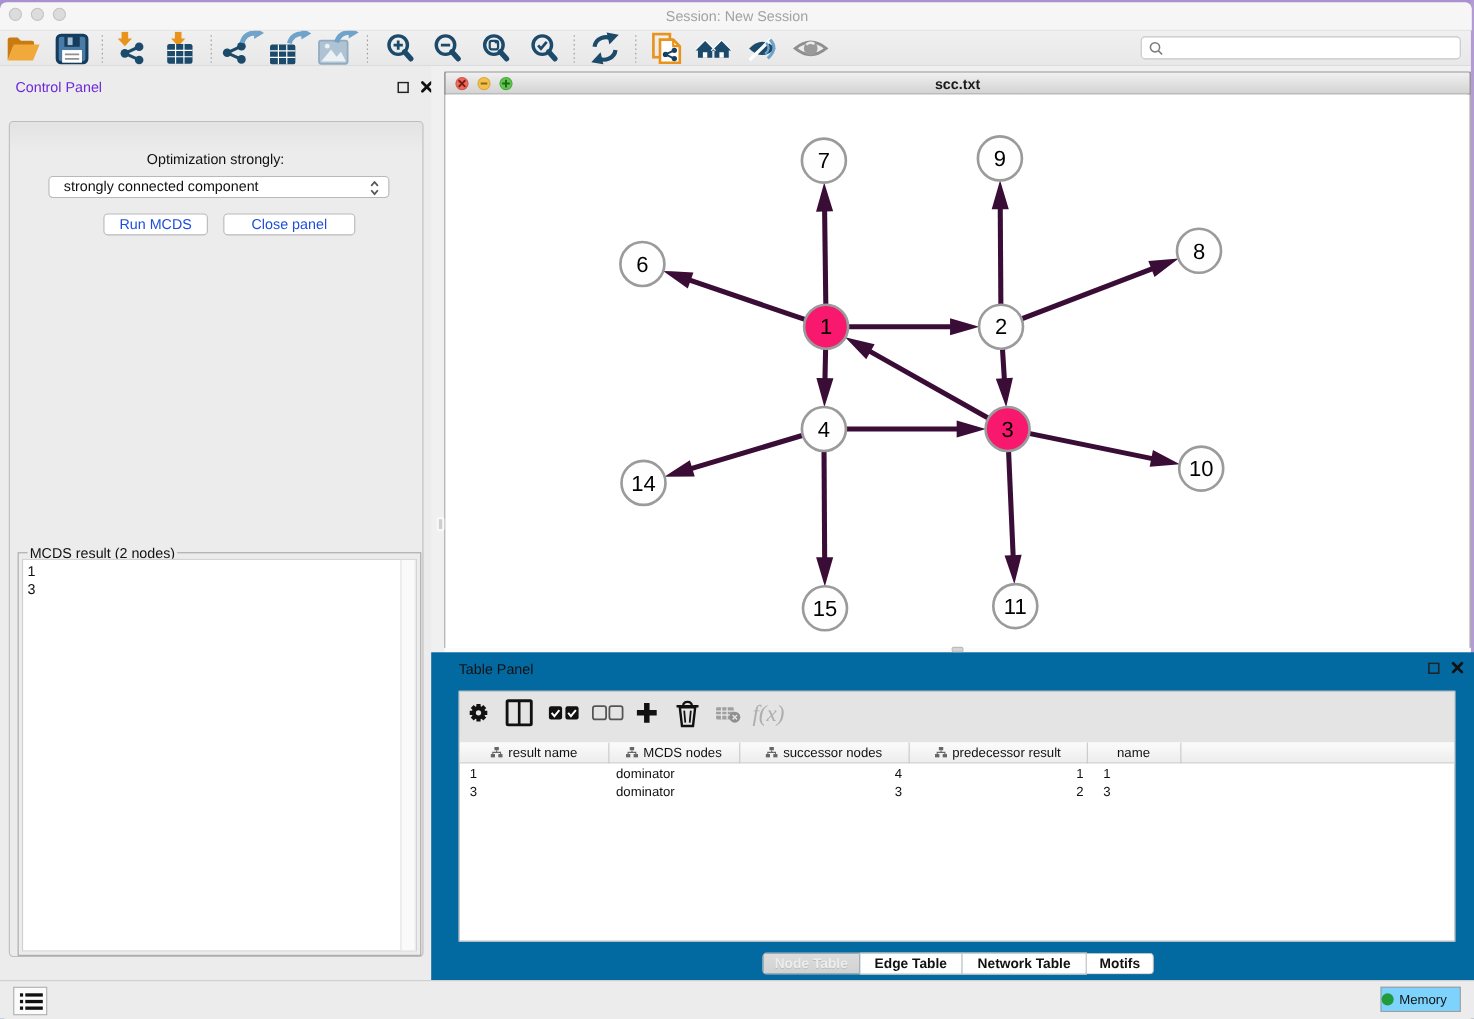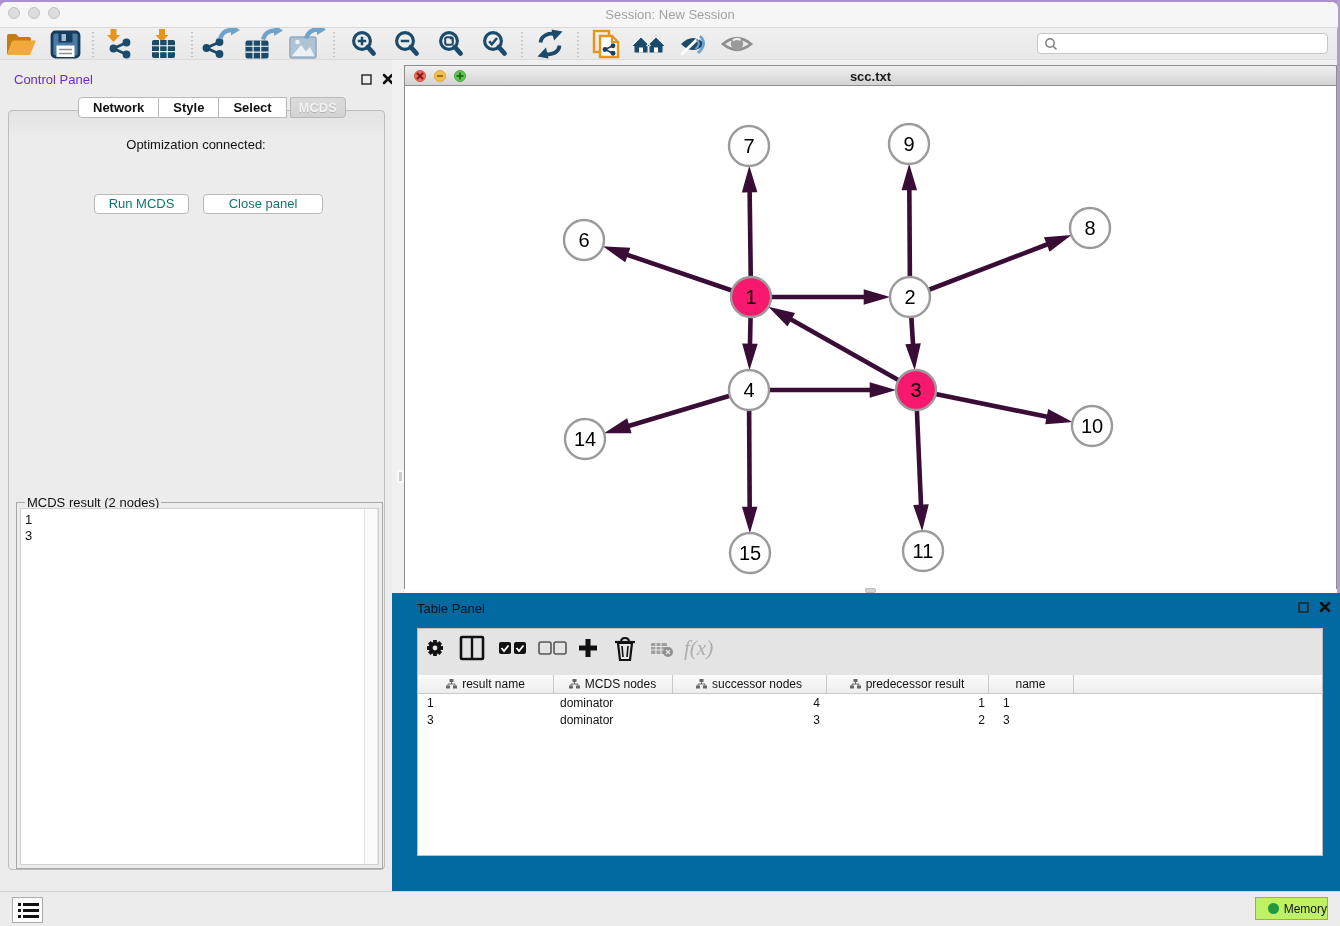--- a/index.html
+++ b/index.html
@@ -20,21 +20,21 @@
 #cphead{font-size:13px;color:#6d28d9}
 .winbtns{position:absolute;display:flex;gap:10px;align-items:center}
 #cpbody{left:8px;top:50px;width:377px;height:760px;border:1px solid #bdbdbd;border-radius:4px;background:linear-gradient(#e3e3e3,#ececec 28px)}
 .tabs{position:absolute;display:flex;height:21px;font-size:13px;font-weight:bold}
 .tab{background:#fff;border:1px solid #b9b9b9;border-left:none;padding:0 14px;display:flex;align-items:center;justify-content:center;color:#111;white-space:nowrap}
 .tab.first{border-left:1px solid #b9b9b9;border-radius:4px 0 0 4px}
 .tab.last{border-radius:0 4px 4px 0}
 .tab.sel{background:linear-gradient(#dcdcdc,#d2d2d2);color:#f3f3f3;text-shadow:0 1px 0 #b5b5b5}
 #opttext{left:0;top:77px;width:392px;text-align:center;font-size:13px;color:#111}
 #optsel{left:44px;top:100px;width:310px;height:20px;background:#fff;border:1px solid #b9b9b9;border-radius:4px;font-size:13px;color:#111;line-height:18px;padding-left:13px}
-.btn{position:absolute;height:20px;background:#fff;border:1px solid #b9b9b9;border-radius:4px;font-size:13px;color:#0f766e;text-align:center;line-height:18px}
+.btn{position:absolute;height:20px;background:#fff;border:1px solid #b9b9b9;border-radius:4px;font-size:13px;color:#1d4ed8;text-align:center;line-height:18px}
 
 #fieldset{left:16px;top:442px;width:367px;height:367px;border:1px solid #a8a8a8}
 #fieldlegend{left:25px;top:435px;background:#ececec;font-size:13px;color:#111;padding:0 2px}
 #fieldwhite{left:20px;top:448px;width:359px;height:357px;background:#fff;border:1px solid #d0d0d0;font-size:13px;color:#111}
 #fieldscroll{left:364px;top:449px;width:14px;height:355px;background:#fafafa;border-left:1px solid #e2e2e2;border-right:1px solid #e8e8e8}
 
 #netdesk{left:392px;top:60px;width:945px;height:533px;background:#f0f0f0}
 #netwin{left:404px;top:65px;width:933px;height:524px;background:#fff;border:1px solid #8d8d8d;border-top:none;border-bottom:none}
 #nettitle{left:404px;top:65px;width:933px;height:21px;background:linear-gradient(#f0f0f0,#d3d3d3);border:1px solid #8d8d8d;border-radius:2px 2px 0 0}
 #nettitle .tl{position:absolute;top:4px;width:12px;height:12px;border-radius:50%}
@@ -48,21 +48,21 @@
 #thead{left:0;top:46px;width:904px;height:19px;background:linear-gradient(#fbfbfb,#ededed);border-bottom:1px solid #c9c9c9;font-size:12px;color:#111}
 .hcell{position:absolute;top:0;height:18px;display:flex;align-items:center;justify-content:center;gap:5px}
 .hsep{position:absolute;top:0;height:19px;border-left:1px solid #c9c9c9}
 .trow{position:absolute;font-size:12px;color:#111;height:17px;line-height:17px}
 
 #btabs{left:301px;top:273px;height:20px;font-size:12.5px}
 #btabs .tab{padding:0}
 
 #statusbar{left:0;top:891px;width:1340px;height:35px;background:#ececec;border-top:1px solid #cfcfcf}
 #listbtn{left:12px;top:897px;width:31px;height:26px;background:#fbfbfb;border:1px solid #ababab}
-#membtn{left:1255px;top:897px;width:73px;height:23px;background:#bef264;border:1px solid #9e9e9e;font-size:12px;color:#111;display:flex;align-items:center;justify-content:flex-end;gap:5px}
+#membtn{left:1255px;top:897px;width:73px;height:23px;background:#7dd3fc;border:1px solid #9e9e9e;font-size:12px;color:#111;display:flex;align-items:center;justify-content:flex-start;gap:5px}
 .svgi{position:absolute}
 </style></head>
 <body>
 <div class="abs" id="bgtop"></div>
 <div class="abs" id="bgright"></div>
 <div class="abs" id="bgbr"></div>
 <div class="abs" style="left:0;bottom:0;width:4px;height:5px;background:#4a5f94"></div>
 <div class="abs" id="titlebar">
 <div class="light" style="left:8px"></div>
     <div class="light" style="left:28px"></div>
@@ -173,27 +173,26 @@
   <div class="abs" id="cphead" style="left:14px;top:12px">Control Panel</div>
   <div class="winbtns" style="left:361px;top:13px">
     <svg width="11" height="11">
         <rect x="1" y="1" width="9" height="9" fill="none" stroke="#222" stroke-width="1.4"></rect>
       </svg>
     <svg width="12" height="12">
         <path d="M2 2 L10 10 M10 2 L2 10" stroke="#111" stroke-width="2.5" stroke-linecap="round"></path>
       </svg>
   </div>
   <div class="abs" id="cpbody"></div>
-  <div class="tabs" style="left:78px;top:37px">
-    <div class="tab first">Network</div>
-      <div class="tab">Style</div>
-      <div class="tab">Select</div>
-      <div class="tab sel last" style="width:56px;margin-left:3px;border-left:1px solid #b9b9b9">MCDS</div>
-  </div>
-  <div class="abs" id="opttext">Optimization connected:</div>
+  <div class="abs" id="opttext">Optimization strongly:</div>
+  <div class="abs" id="optsel">strongly connected component
+    <svg style="position:absolute;right:8px;top:3px" width="9" height="14">
+        <path d="M1.5 5 L4.5 1.5 L7.5 5 M1.5 9 L4.5 12.5 L7.5 9" fill="none" stroke="#555" stroke-width="1.6"></path>
+      </svg>
+  </div>
   <div class="btn" style="left:94px;top:134px;width:95px">Run MCDS</div>
   <div class="btn" style="left:203px;top:134px;width:120px">Close panel</div>
   <div class="abs" id="fieldset"></div>
   <div class="abs" id="fieldlegend">MCDS result (2 nodes)</div>
   <div class="abs" id="fieldwhite">
       <div style="padding:3px 0 0 4px;line-height:16px">1<br>3</div>
     </div>
   <div class="abs" id="fieldscroll"></div>
 </div>
 <div class="abs" id="netdesk"></div>
@@ -375,20 +374,28 @@
       <div class="trow" style="left:142px;top:66px">dominator</div>
       <div class="trow" style="left:254px;top:66px;width:148px;text-align:right">4</div>
       <div class="trow" style="left:408px;top:66px;width:159px;text-align:right">1</div>
       <div class="trow" style="left:585px;top:66px">1</div>
       <div class="trow" style="left:9px;top:83px">3</div>
       <div class="trow" style="left:142px;top:83px">dominator</div>
       <div class="trow" style="left:254px;top:83px;width:148px;text-align:right">3</div>
       <div class="trow" style="left:408px;top:83px;width:159px;text-align:right">2</div>
       <div class="trow" style="left:585px;top:83px">3</div>
   </div>
+  <div class="tabs" id="btabs">
+    <div class="tab first sel" style="width:89px">
+        <span style="color:#ededed;text-shadow:0 1px 0 #bbb">Node Table</span>
+      </div>
+    <div class="tab" style="width:93px">Edge Table</div>
+    <div class="tab" style="width:113px">Network Table</div>
+    <div class="tab last" style="width:61px">Motifs</div>
+  </div>
 </div>
 <div class="abs" style="left:397px;top:470px;width:7px;height:13px;background:#cfcfcf;border:2px solid #f8f8f8;border-radius:2px"></div>
 <div class="abs" style="left:865px;top:588px;width:11px;height:5px;background:#d4d4d4;border:1px solid #bdbdbd;border-radius:2px"></div>
 <div class="abs" id="statusbar"></div>
 <div class="abs" id="listbtn">
     <svg style="position:absolute;left:5px;top:4px" width="21" height="17" viewBox="0 0 21 17">
       <g fill="#111">
         <rect x="0" y="1" width="3" height="3"></rect>
         <rect x="5" y="1" width="16" height="3"></rect>
         <rect x="0" y="7" width="3" height="3"></rect>

